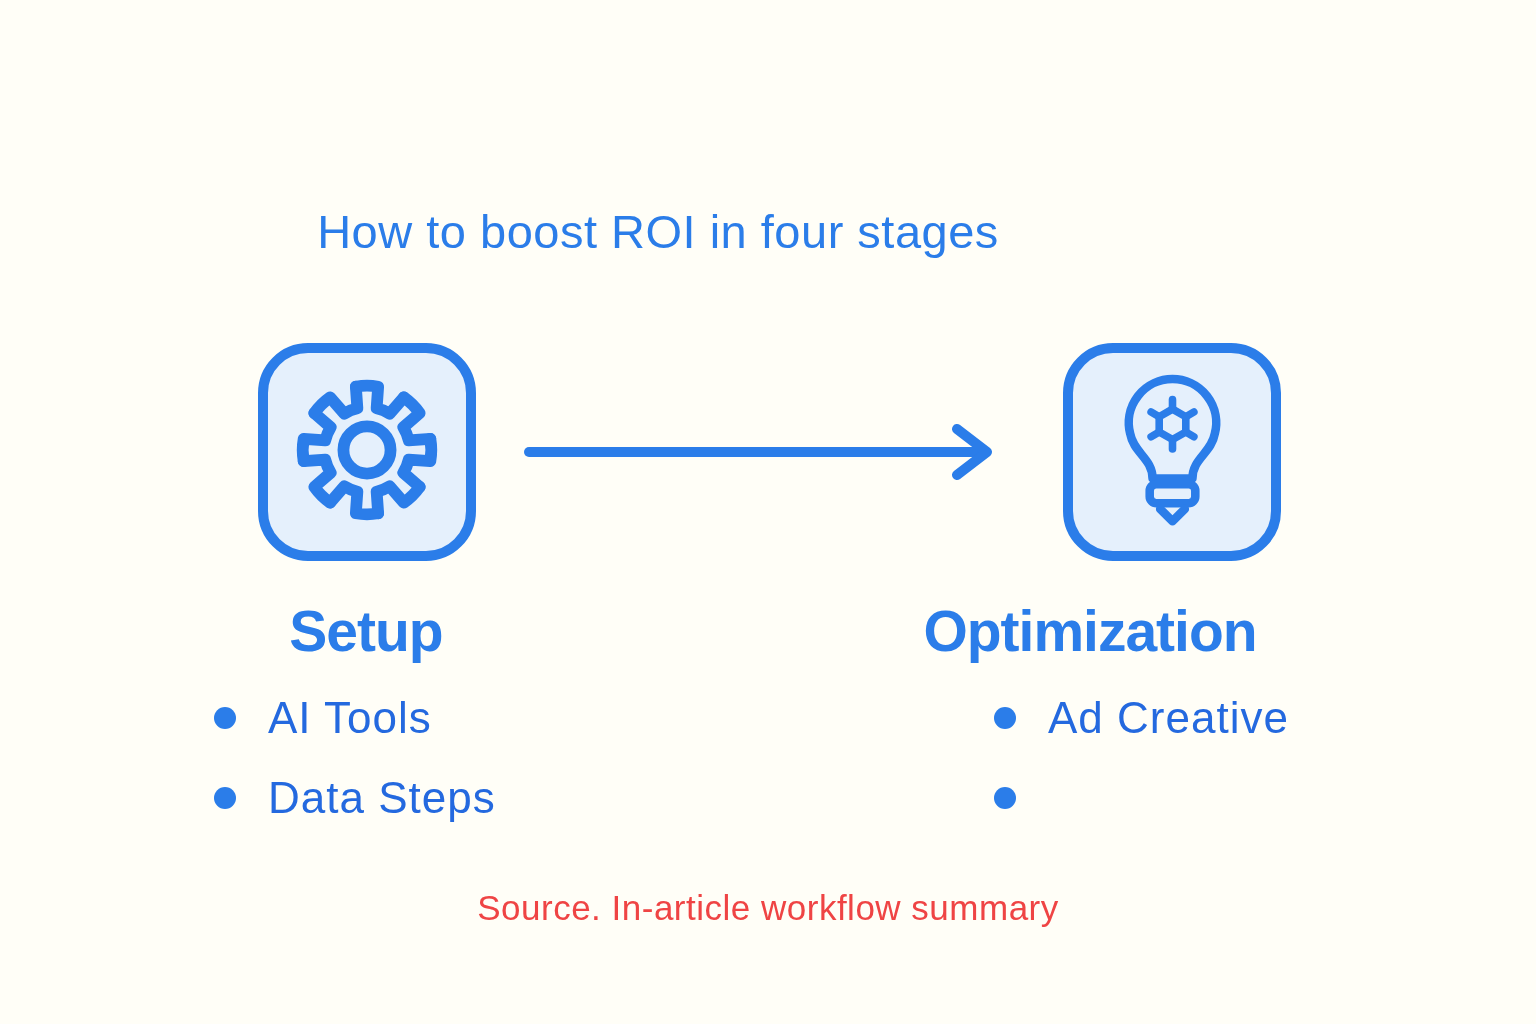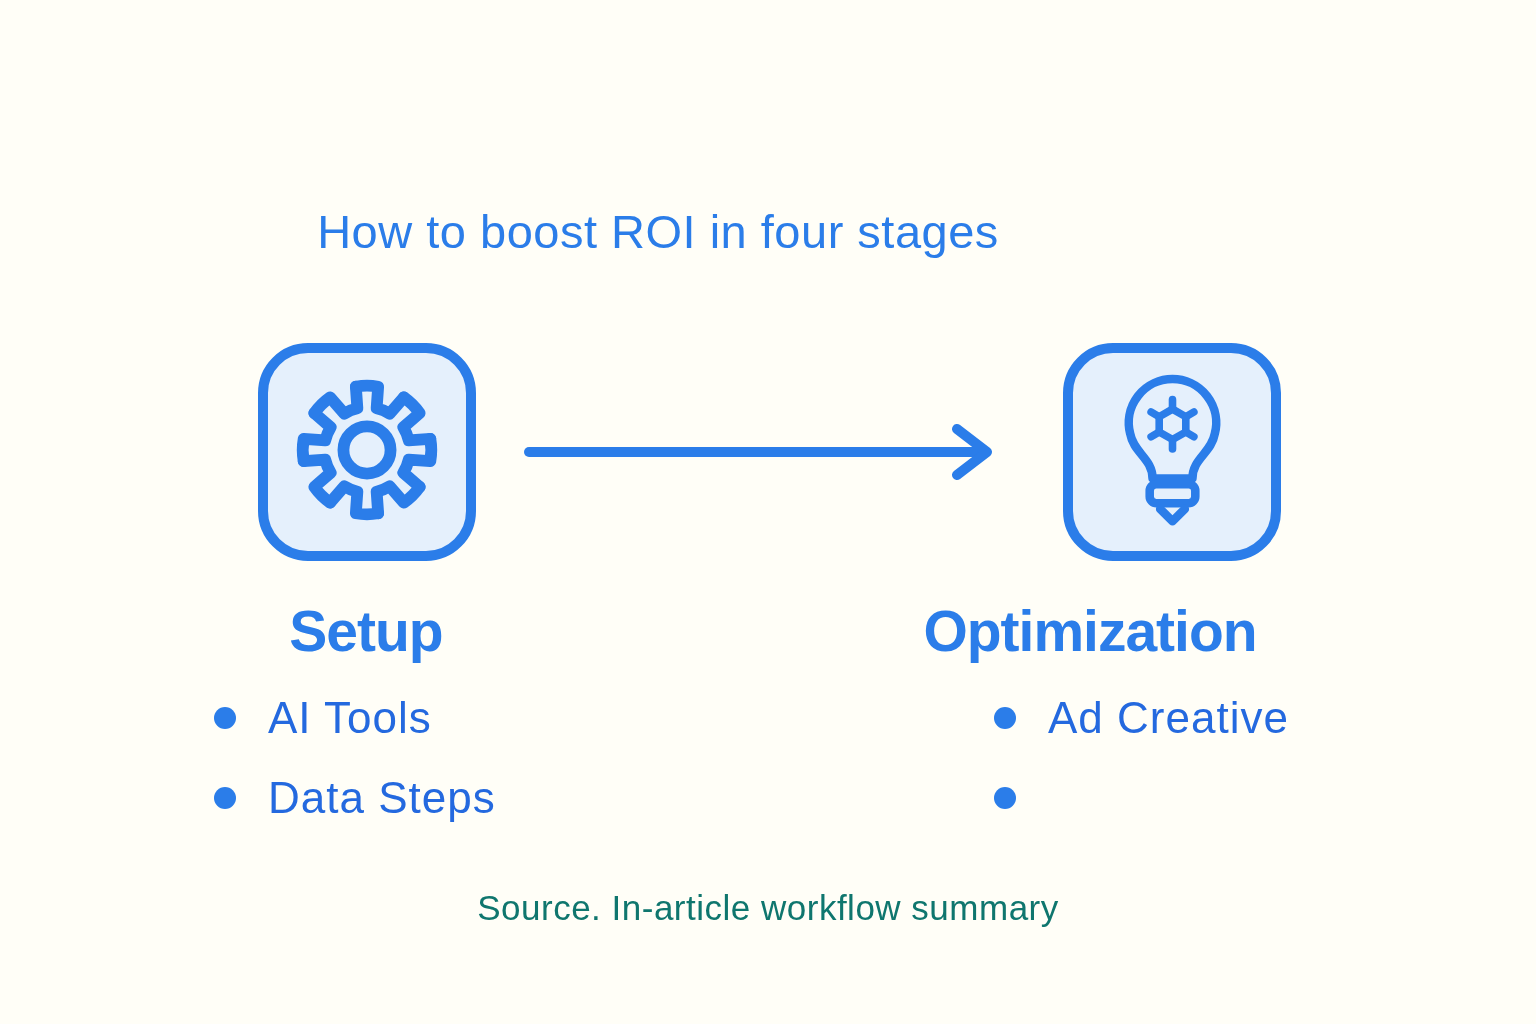--- a/index.html
+++ b/index.html
@@ -86,21 +86,21 @@
     color: #2469DF;
     line-height: 1;
   }
 
   .footer {
     position: absolute;
     top: 890px; left: 0; width: 1536px;
     text-align: center;
     font-size: 35px; font-weight: 400;
     letter-spacing: 0.5px;
-    color: #0f766e;
+    color: #ef4444;
     line-height: 1;
   }
 
   svg .stroke {
     fill: none;
     stroke: #2B7DE9;
     stroke-linecap: round;
     stroke-linejoin: round;
   }
 </style>

